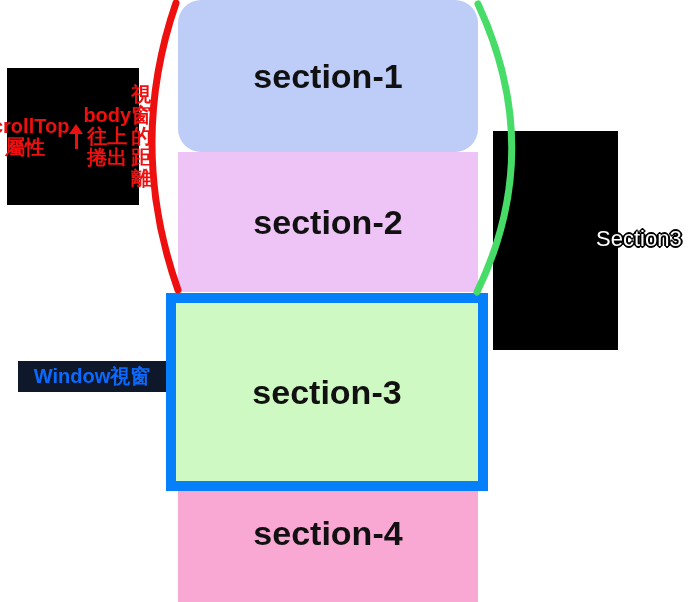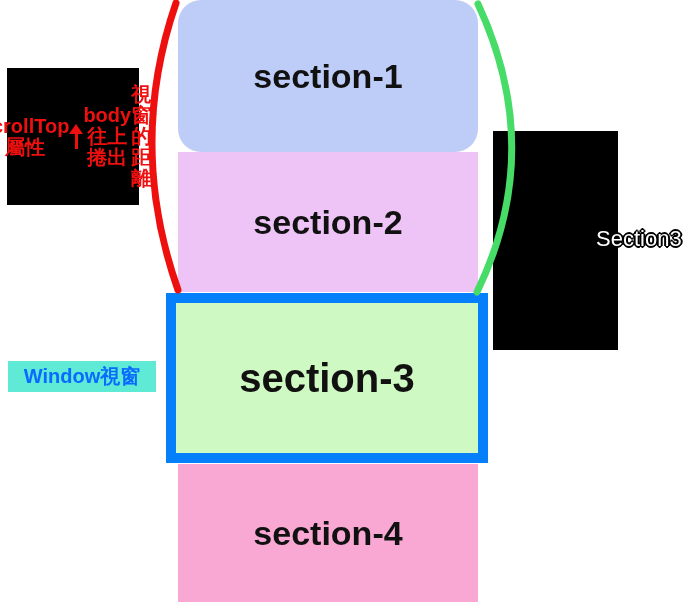--- a/index.html
+++ b/index.html
@@ -18,25 +18,25 @@
     display:flex; align-items:center; justify-content:center;
     font-size:34px; font-weight:bold; color:#111111;
   }
   .section-1 { top:0px;   height:152px;border-radius:23px; }
   .section-2 { top:152px; height:140px; }
   .section-4 { top:464px; height:138px; }
 
   
   .viewport {
     position:absolute; left:166px; top:293px;
-    width:322px; height:170px;
+    width:322px; height:198px;
     border:10px solid #0680fa;
     box-sizing:border-box;
     display:flex; align-items:center; justify-content:center;
-    font-size:40px; font-weight:bold; color:#111111;
+    font-size:34px; font-weight:bold; color:#111111;
   }
 
   
   .scrolltop-box {
     position:absolute; left:7px; top:68px;
     width:132px; height:137px;
     background:#000000;
     display:flex; flex-direction:row;
     align-items:center; justify-content:center;
     text-align:center;
@@ -47,23 +47,23 @@
   .arrow-head {
     width:0; height:0;
     border-left:7px solid transparent;
     border-right:7px solid transparent;
     border-bottom:10px solid #ee0f0f;
   }
   .arrow-shaft { width:3px; height:15px; }
 
   
   .window-box {
-    position:absolute; left:8px; top:361px;
+    position:absolute; left:18px; top:361px;
     width:148px; height:31px;
-    background:#5eead4;
+    background:#0f172a;
     display:flex; align-items:center; justify-content:center;
     font-weight:bold; font-size:20px;
   }
 
   
   .right-box {
     position:absolute; left:493px; top:131px;
     width:125px; height:219px;
     background:#000000;
   }

